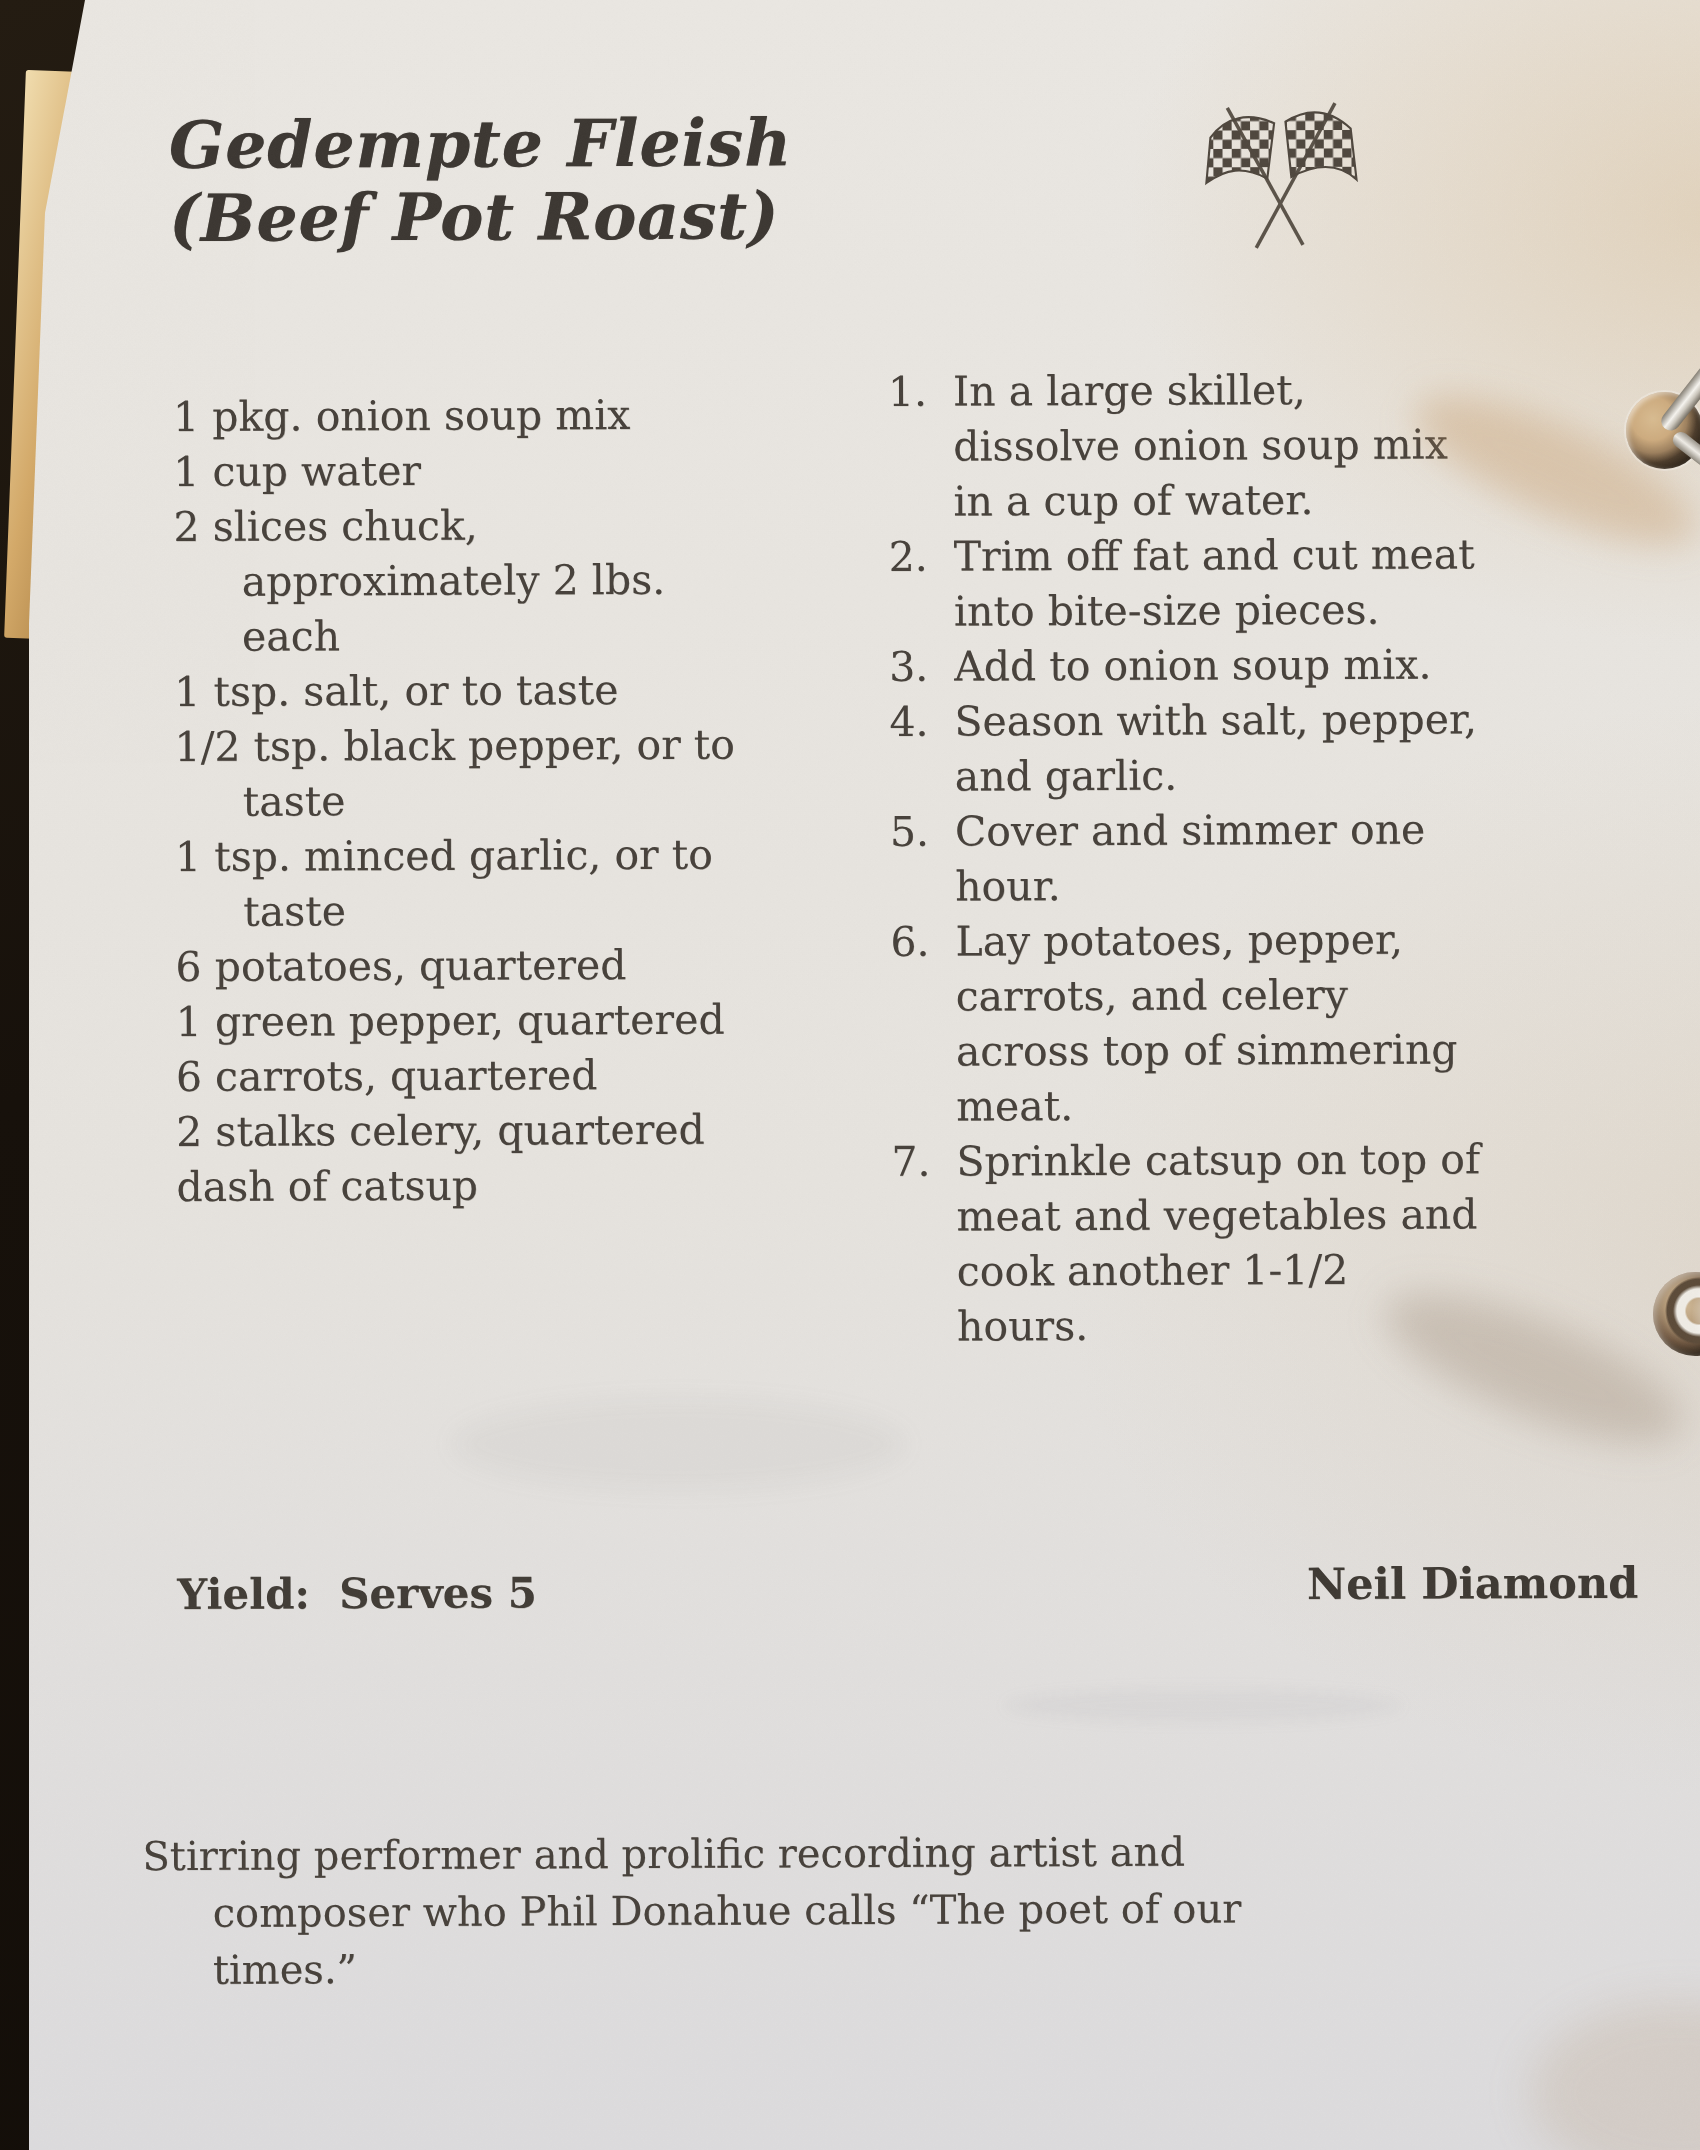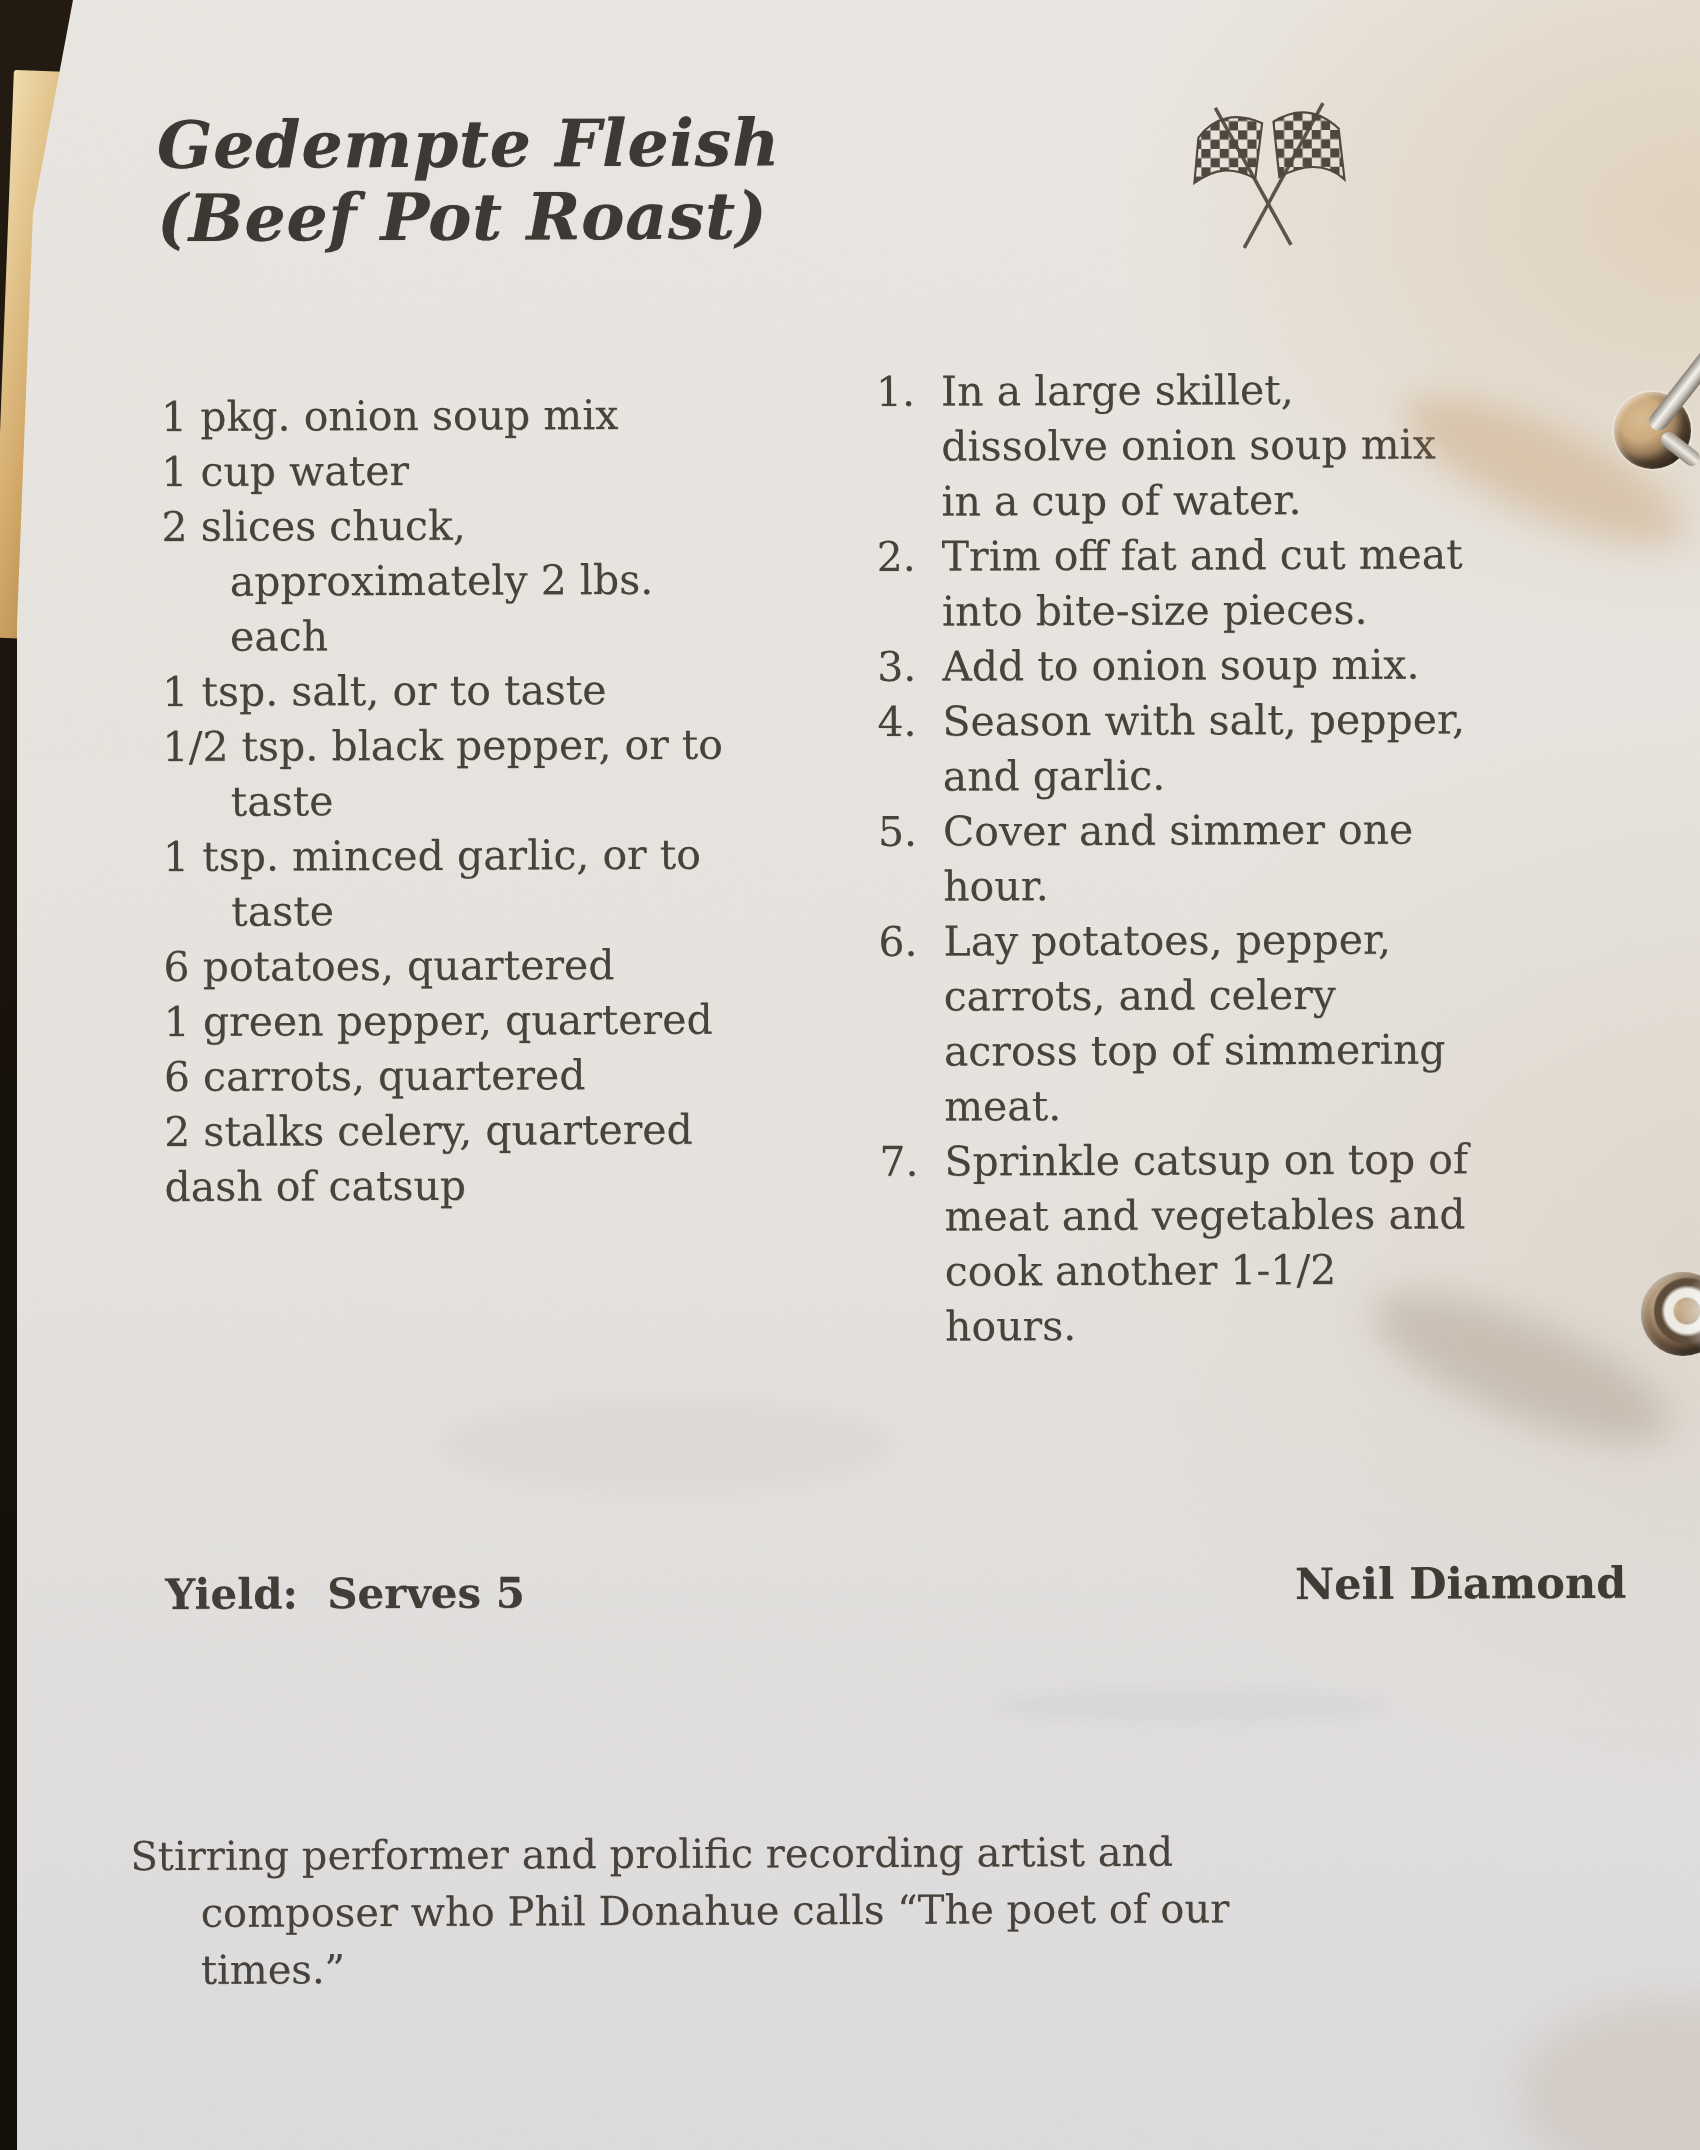--- a/index.html
+++ b/index.html
@@ -1,21 +1,21 @@
 <!DOCTYPE html>
 <html style="font-size:11.4px"><head>
 <meta charset="utf-8">
 <style>
   html,body{margin:0;padding:0;}
   body{
     width:1700px;height:2151px;overflow:hidden;position:relative;
     background:linear-gradient(160deg,#241c12 0%,#17110b 40%,#120d08 100%);
     font-family:"DejaVu Serif",serif;
   }
-  .photo{position:absolute;inset:0;}
+  .photo{position:absolute;inset:0;margin-left:12px;}
   
   .under-page{
     position:absolute;left:2.8px;top:71px;width:65px;height:568px;
     background:linear-gradient(100deg,#f0dcae 0%,#d3a969 55%,#aa7f43 100%);
     transform:rotate(2.2deg);border-radius:2.8px;
   }
   
   .page{
     position:absolute;left:0;top:0;width:1700px;height:2151px;
     background:

